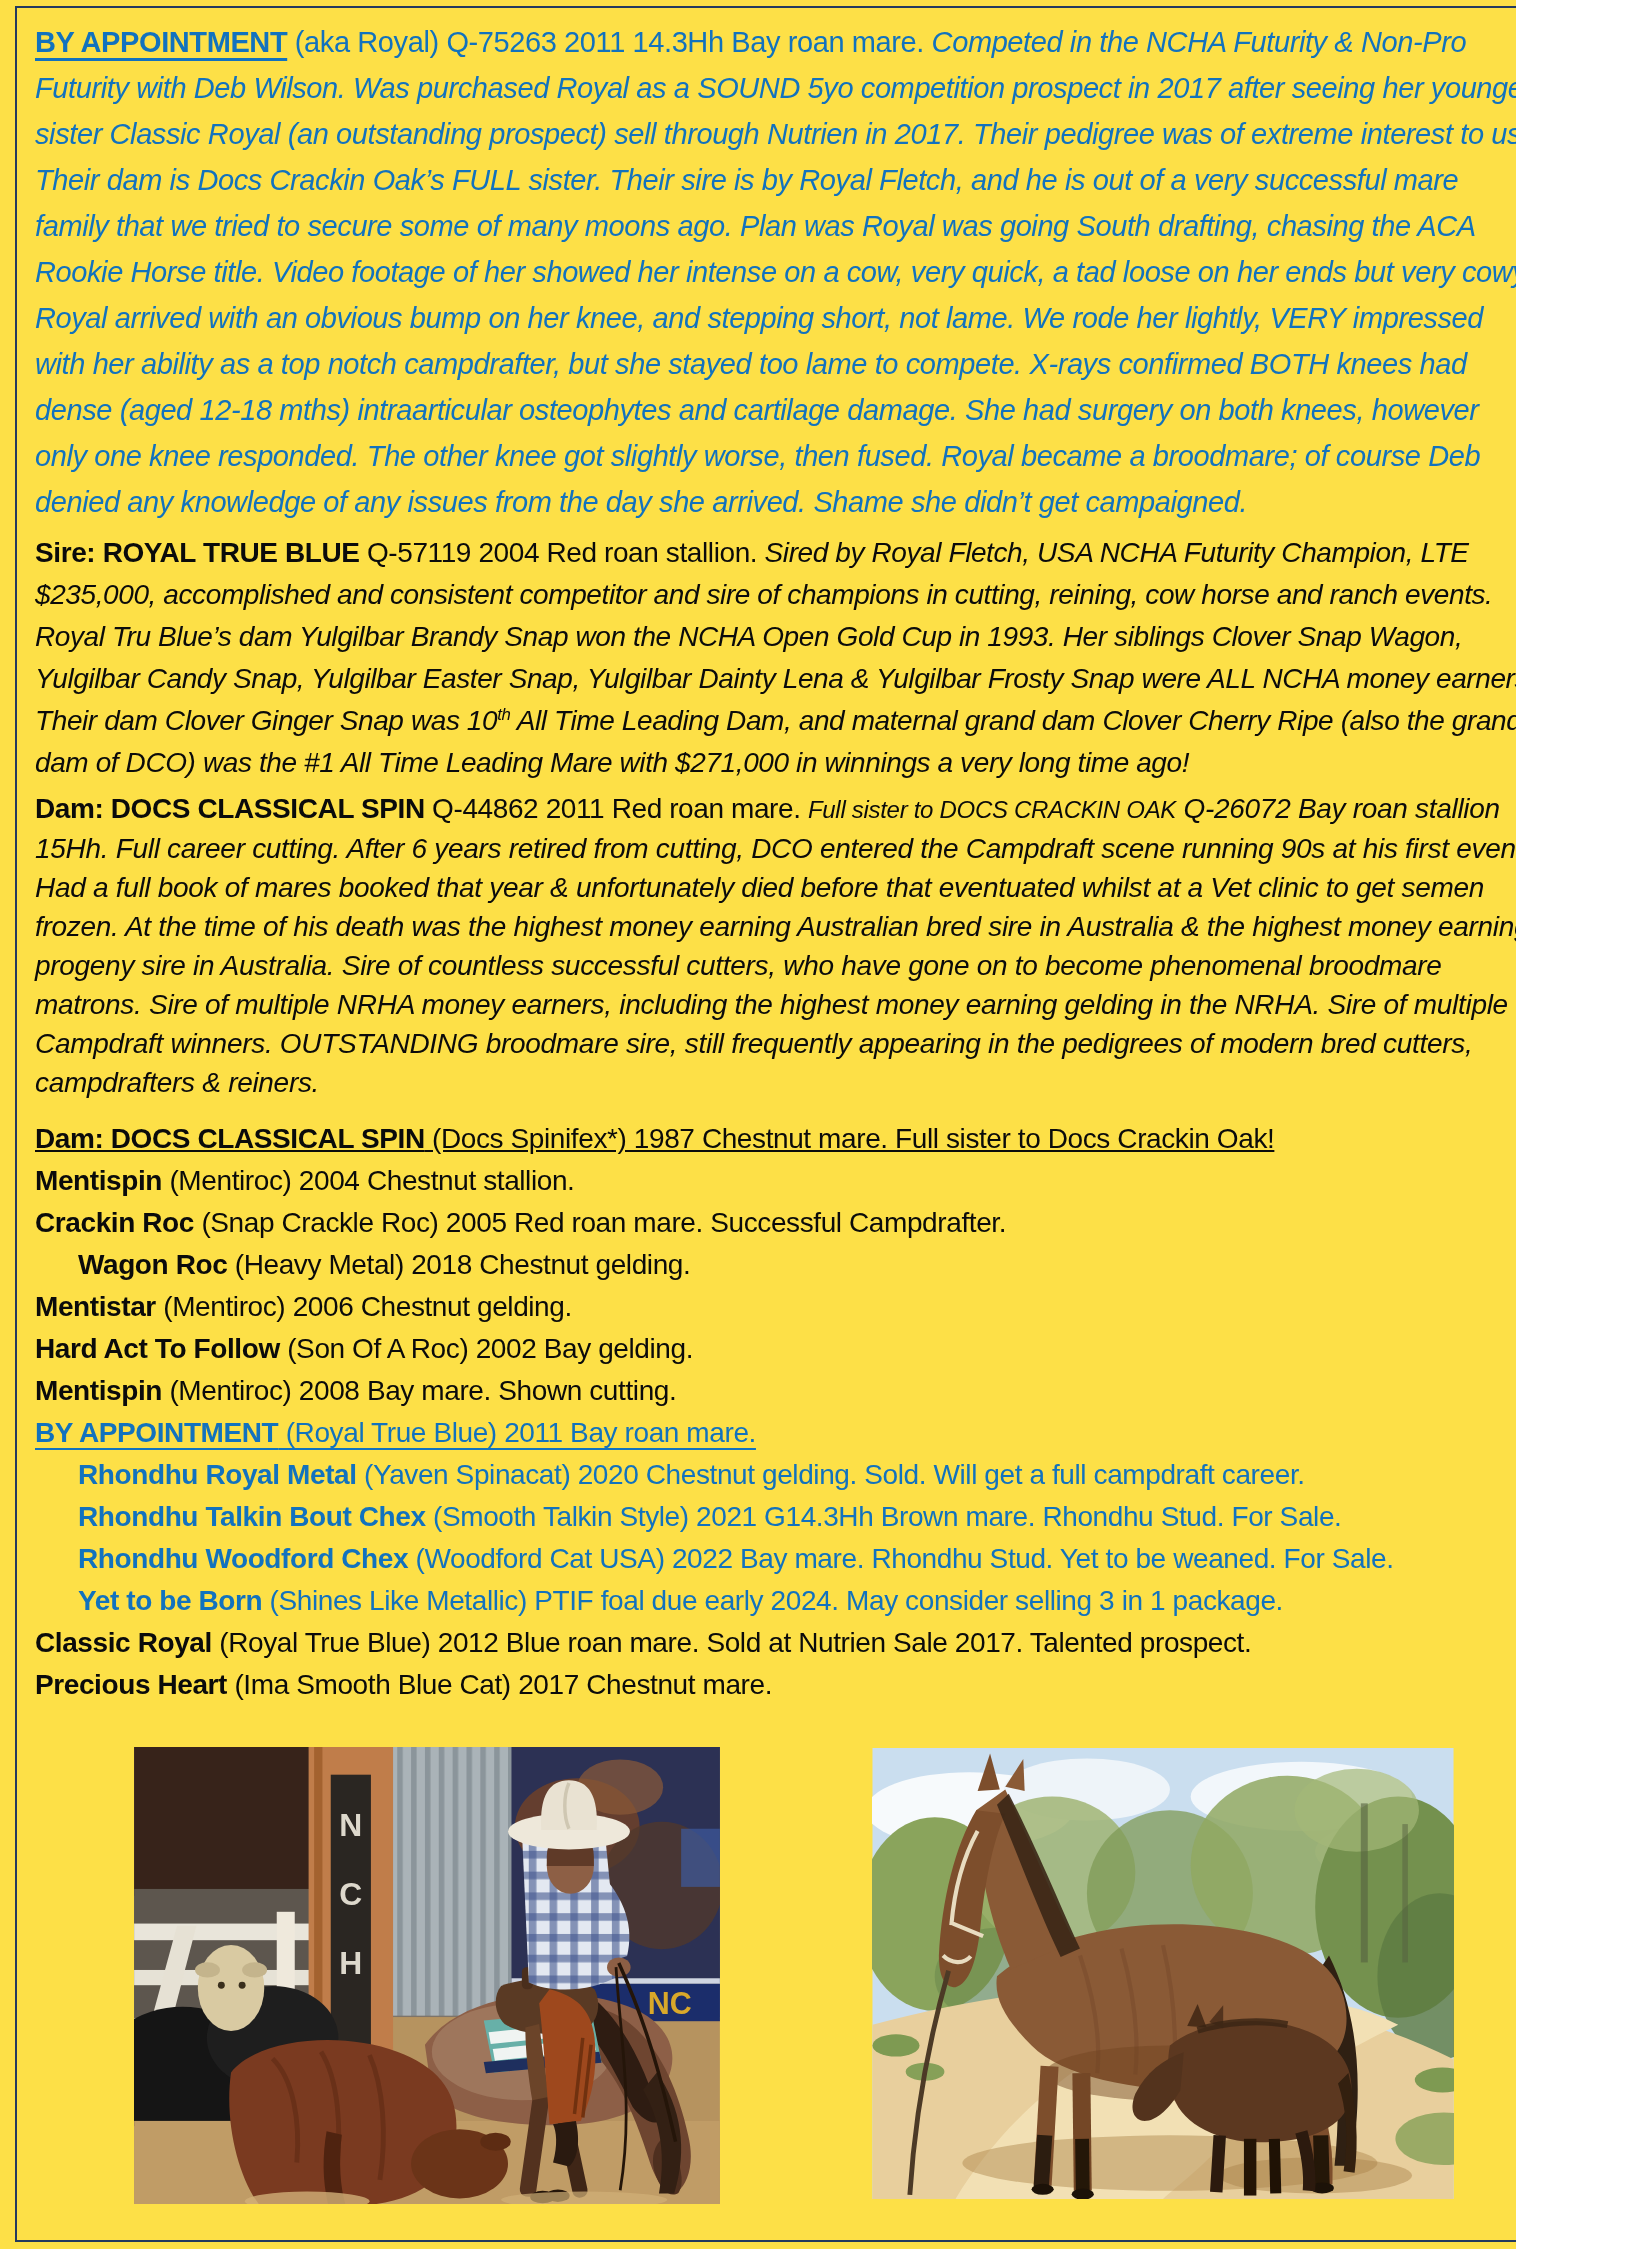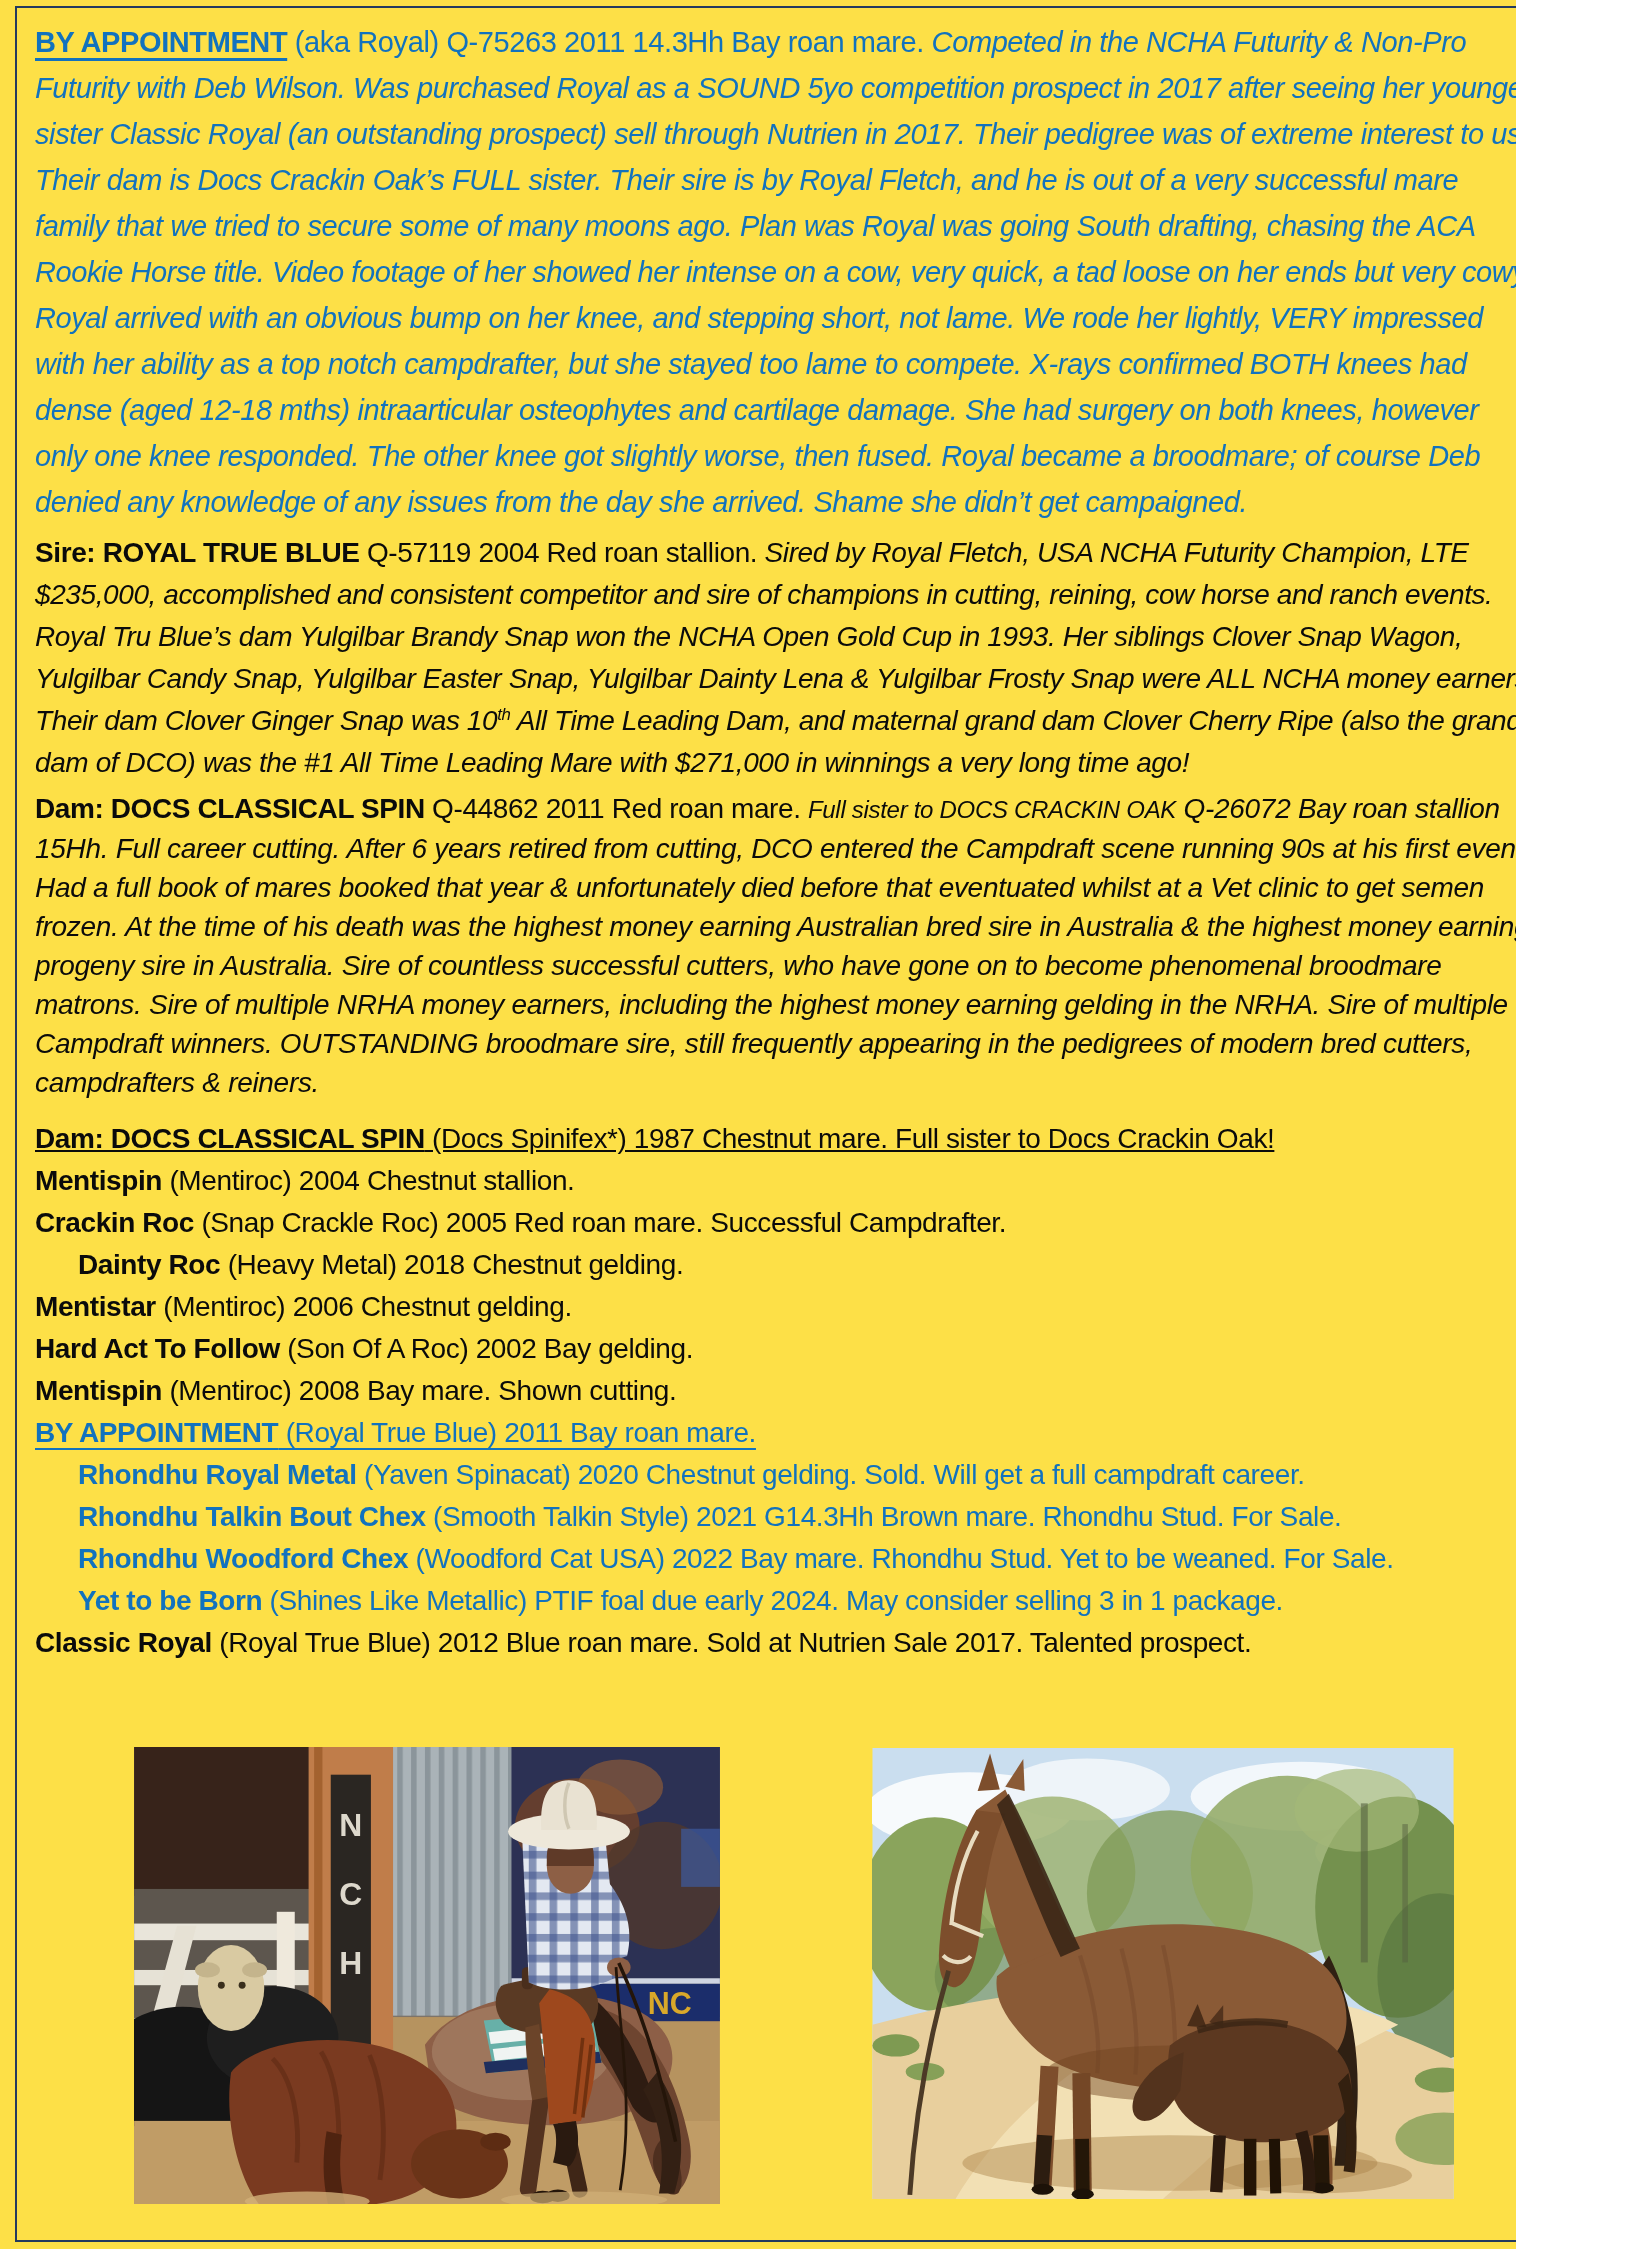--- a/index.html
+++ b/index.html
@@ -40,30 +40,31 @@
 
     <p class="p-intro"><span class="bu">BY APPOINTMENT</span><span> (aka Royal) Q-75263 2011 14.3Hh Bay roan mare. </span><span class="it">Competed in the NCHA Futurity &amp; Non-Pro Futurity with Deb Wilson. Was purchased Royal as a SOUND 5yo competition prospect in 2017 after seeing her younger sister Classic Royal (an outstanding prospect) sell through Nutrien in 2017. Their pedigree was of extreme interest to us. Their dam is Docs Crackin Oak’s FULL sister. Their sire is by Royal Fletch, and he is out of a very successful mare family that we tried to secure some of many moons ago. Plan was Royal was going South drafting, chasing the ACA Rookie Horse title. Video footage of her showed her intense on a cow, very quick, a tad loose on her ends but very cowy. Royal arrived with an obvious bump on her knee, and stepping short, not lame. We rode her lightly, VERY impressed with her ability as a top notch campdrafter, but she stayed too lame to compete. X-rays confirmed BOTH knees had dense (aged 12-18 mths) intraarticular osteophytes and cartilage damage. She had surgery on both knees, however only one knee responded. The other knee got slightly worse, then fused. Royal became a broodmare; of course Deb denied any knowledge of any issues from the day she arrived. Shame she didn’t get campaigned.</span></p>
 
     <p class="p-sire"><span class="b">Sire: ROYAL TRUE BLUE</span><span> Q-57119 2004 Red roan stallion. </span><span class="it">Sired by Royal Fletch, USA NCHA Futurity Champion, LTE $235,000, accomplished and consistent competitor and sire of champions in cutting, reining, cow horse and ranch events. Royal Tru Blue’s dam Yulgilbar Brandy Snap won the NCHA Open Gold Cup in 1993. Her siblings Clover Snap Wagon, Yulgilbar Candy Snap, Yulgilbar Easter Snap, Yulgilbar Dainty Lena &amp; Yulgilbar Frosty Snap were ALL NCHA money earners. Their dam Clover Ginger Snap was 10</span><sup class="it">th</sup><span class="it"> All Time Leading Dam, and maternal grand dam Clover Cherry Ripe (also the grand dam of DCO) was the #1 All Time Leading Mare with $271,000 in winnings a very long time ago!</span></p>
 
     <p class="p-dam"><span class="b">Dam: DOCS CLASSICAL SPIN</span><span> Q-44862 2011 Red roan mare. </span><span class="smbi">Full sister to DOCS CRACKIN OAK</span><span class="sm it"> Q-26072 Bay roan stallion 15Hh. Full career cutting. After 6 years retired from cutting, DCO entered the Campdraft scene running 90s at his first event. Had a full book of mares booked that year &amp; unfortunately died before that eventuated whilst at a Vet clinic to get semen frozen. At the time of his death was the highest money earning Australian bred sire in Australia &amp; the highest money earning progeny sire in Australia. Sire of countless successful cutters, who have gone on to become phenomenal broodmare matrons. Sire of multiple NRHA money earners, including the highest money earning gelding in the NRHA. Sire of multiple Campdraft winners. OUTSTANDING broodmare sire, still frequently appearing in the pedigrees of modern bred cutters, campdrafters &amp; reiners.</span></p>
 
     <p class="p-li li-first"><span class="nm">Dam: DOCS CLASSICAL SPIN</span><span> (Docs Spinifex*) 1987 Chestnut mare. Full sister to Docs Crackin Oak!</span></p>
     <p class="p-li"><span class="nm">Mentispin</span><span> (Mentiroc) 2004 Chestnut stallion.</span></p>
     <p class="p-li"><span class="nm">Crackin Roc</span><span> (Snap Crackle Roc) 2005 Red roan mare. Successful Campdrafter.</span></p>
-    <p class="p-li ind"><span class="nm">Dainty Roc</span><span> (Heavy Metal) 2018 Chestnut gelding.</span></p>
+    <p class="p-li ind"><span class="nm">Wagon Roc</span><span> (Heavy Metal) 2018 Chestnut gelding.</span></p>
     <p class="p-li"><span class="nm">Mentistar</span><span> (Mentiroc) 2006 Chestnut gelding.</span></p>
     <p class="p-li"><span class="nm">Hard Act To Follow</span><span> (Son Of A Roc) 2002 Bay gelding.</span></p>
     <p class="p-li"><span class="nm">Mentispin</span><span> (Mentiroc) 2008 Bay mare. Shown cutting.</span></p>
     <p class="p-li blue"><span class="ulwrap"><span class="nm">BY APPOINTMENT</span><span> (Royal True Blue) 2011 Bay roan mare.</span></span></p>
     <p class="p-li blue ind"><span class="nm">Rhondhu Royal Metal</span><span> (Yaven Spinacat) 2020 Chestnut gelding. Sold. Will get a full campdraft career.</span></p>
     <p class="p-li blue ind"><span class="nm">Rhondhu Talkin Bout Chex</span><span> (Smooth Talkin Style) 2021 G14.3Hh Brown mare. Rhondhu Stud. For Sale.</span></p>
     <p class="p-li blue ind"><span class="nm">Rhondhu Woodford Chex</span><span> (Woodford Cat USA) 2022 Bay mare. Rhondhu Stud. Yet to be weaned. For Sale.</span></p>
     <p class="p-li blue ind"><span class="nm">Yet to be Born</span><span> (Shines Like Metallic) PTIF foal due early 2024. May consider selling 3 in 1 package.</span></p>
     <p class="p-li"><span class="nm">Classic Royal</span><span> (Royal True Blue) 2012 Blue roan mare. Sold at Nutrien Sale 2017. Talented prospect.</span></p>
+    <p class="p-li"><span class="nm">Precious Heart</span><span> (Ima Smooth Blue Cat) 2017 Chestnut mare.</span></p>
   </div>
 
   <div class="photos">
 
     <div class="photo photo-left">
       <svg width="586" height="457" viewBox="0 0 846 660">
         <defs>
           <pattern id="plaid" width="30" height="30" patternUnits="userSpaceOnUse">
             <rect width="30" height="30" fill="#e3e8f1"></rect>
             <rect x="0" y="0" width="30" height="11" fill="#44598f" opacity="0.6"></rect>

